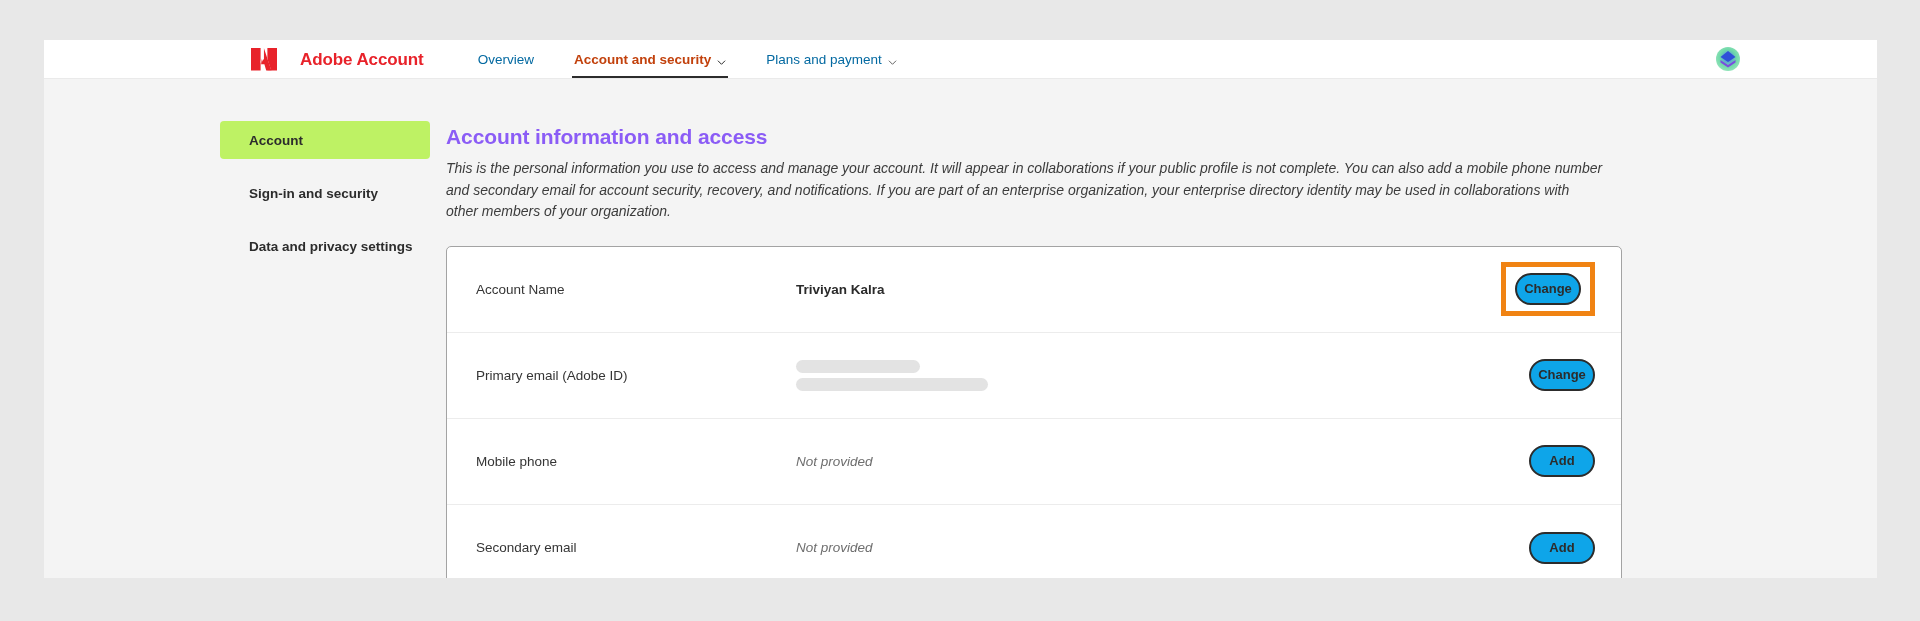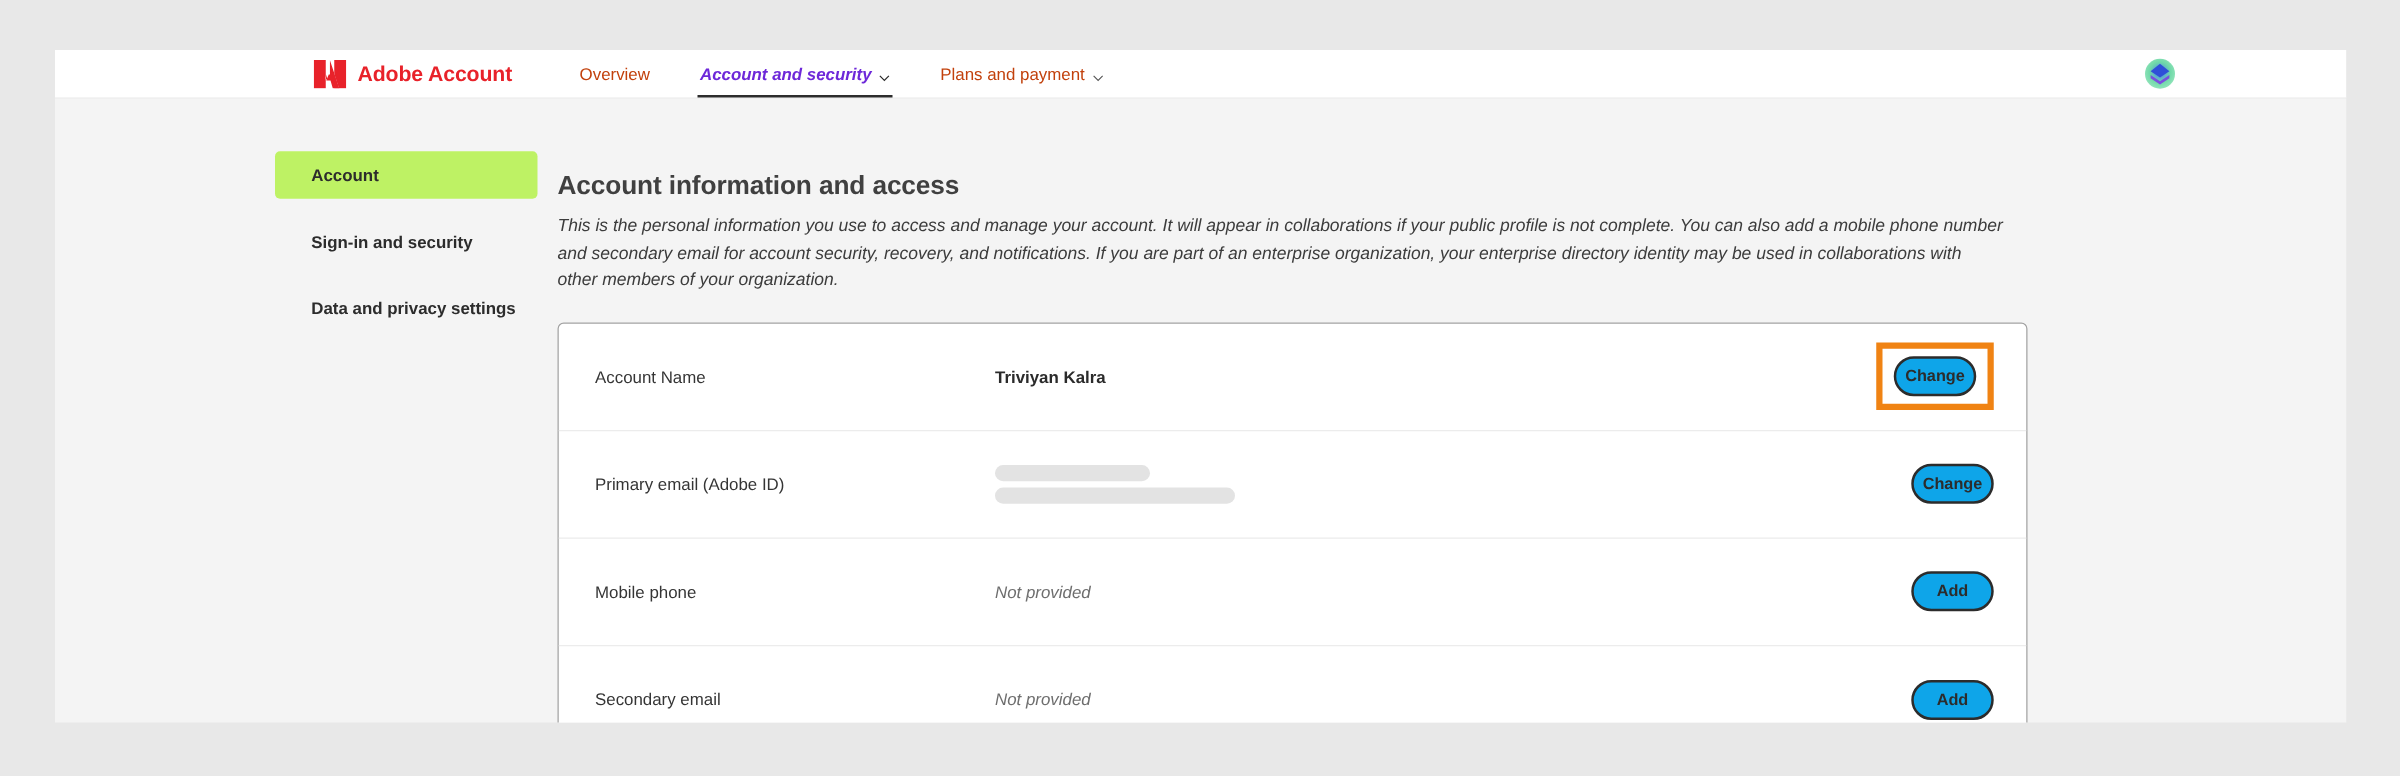--- a/index.html
+++ b/index.html
@@ -33,21 +33,21 @@
     border-bottom: 1px solid #eaeaea;
     padding-top: 1px;
     box-sizing: border-box;
     position: relative;
   }
 
   .brand {
     display: flex;
     align-items: center;
     margin-left: 207px;
-    gap: 9px;
+    gap: 23px;
     text-align: right;
   }
   .adobe-logo { display: block; }
   .brand-text {
     color: #e8222a;
     font-size: 17px;
     font-weight: bold;
     letter-spacing: -0.1px;
     white-space: nowrap;
   }
@@ -59,28 +59,27 @@
     height: 100%;
   }
   .nav-item {
     position: relative;
     display: flex;
     align-items: center;
     gap: 6px;
     height: 100%;
     padding: 0 20px;
     font-size: 13.5px;
-    color: #c2410c;
+    color: #0369a1;
     white-space: nowrap;
     cursor: pointer;
   }
   .nav-item.active {
     font-weight: bold;
-    color: #6d28d9;
-    font-style: italic;
+    color: #c2410c;
   }
   .nav-item.active::after {
     content: "";
     position: absolute;
     left: 18px;
     right: 18px;
     bottom: 0;
     height: 2px;
     background: #2c2c2c;
   }
@@ -128,22 +127,22 @@
   .side-item.selected { background: #bef264; }
 
   .main {
     flex: 1;
     margin-left: 16px;
     padding-right: 200px;
   }
   .page-title {
     font-size: 21px;
     font-weight: bold;
-    color: #404040;
-    margin: 16px 0 9px 0;
+    color: #8b5cf6;
+    margin: 4px 0 9px 0;
     letter-spacing: -0.1px;
   }
   .page-desc {
     font-size: 14px;
     line-height: 21.5px;
     color: #3c3c3c;
     margin: 0;
     max-width: 1158px;
     font-style: italic;
   }

